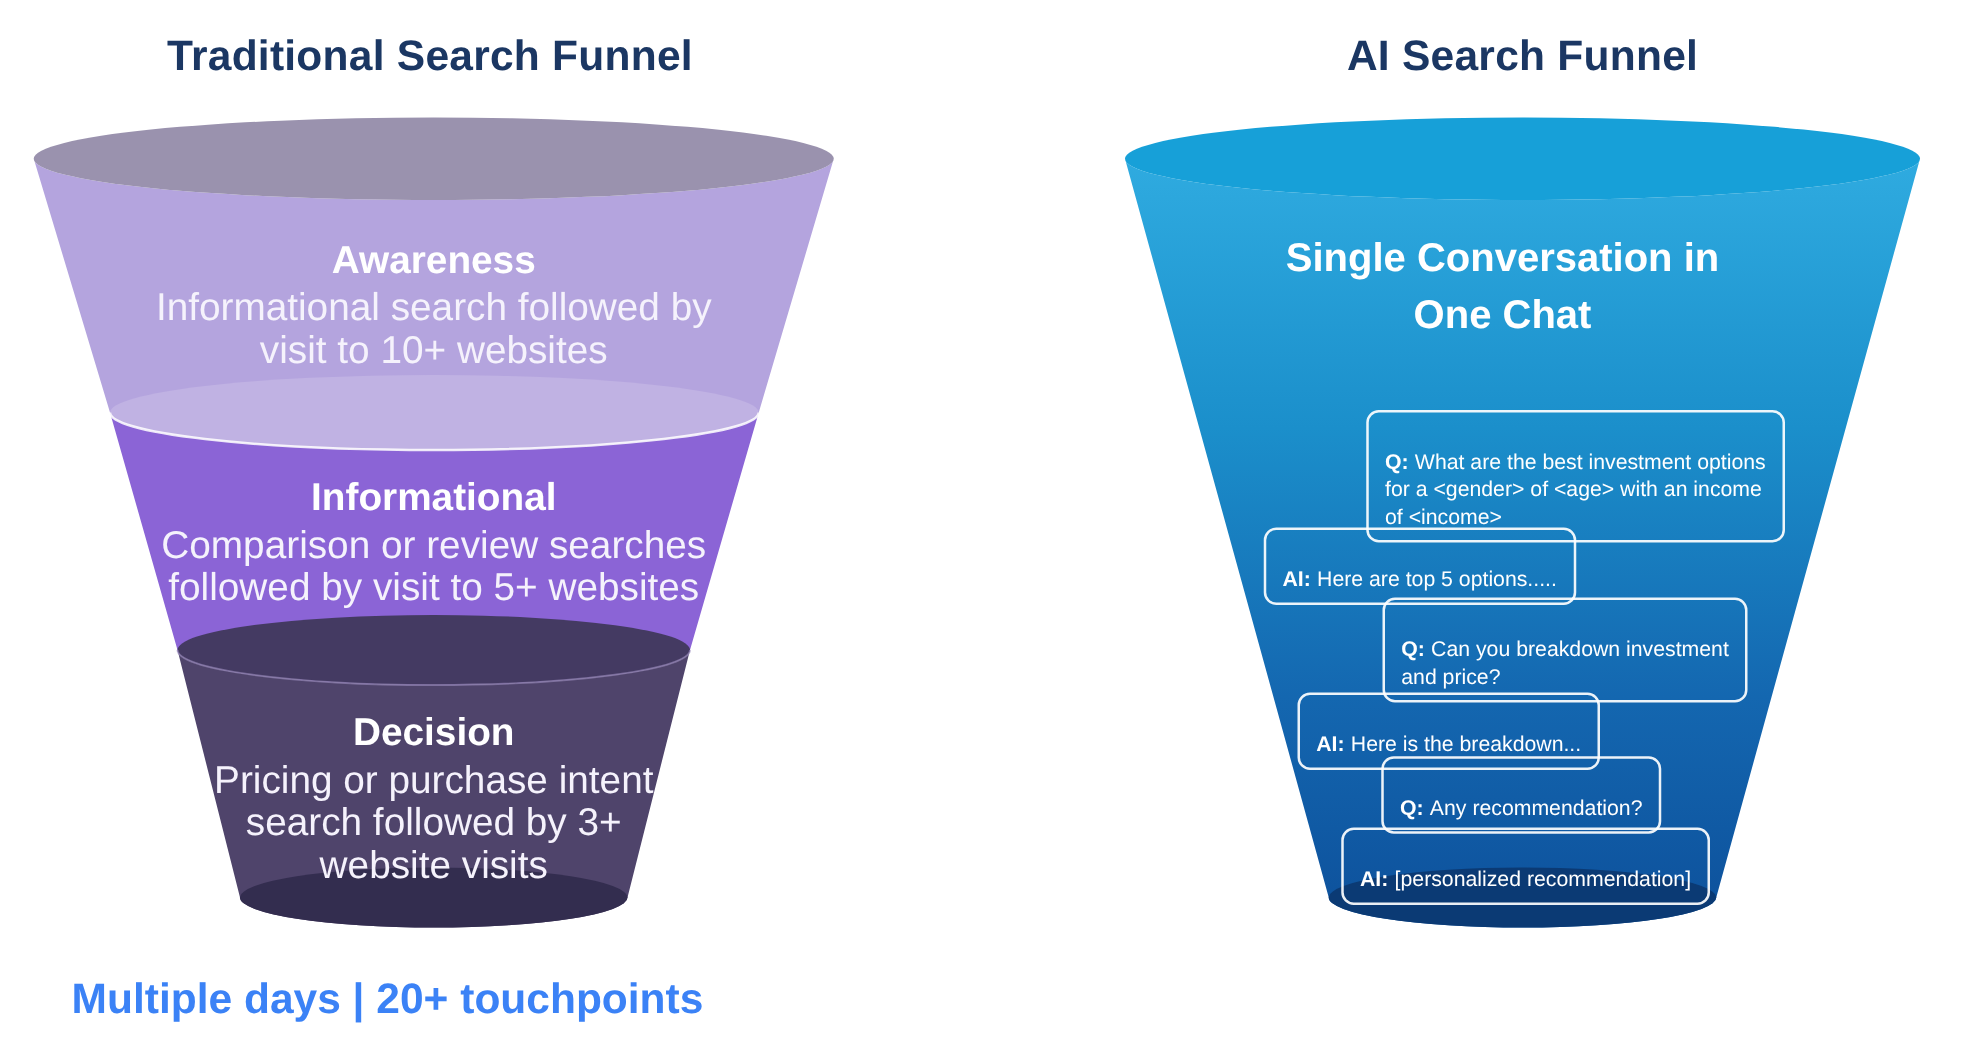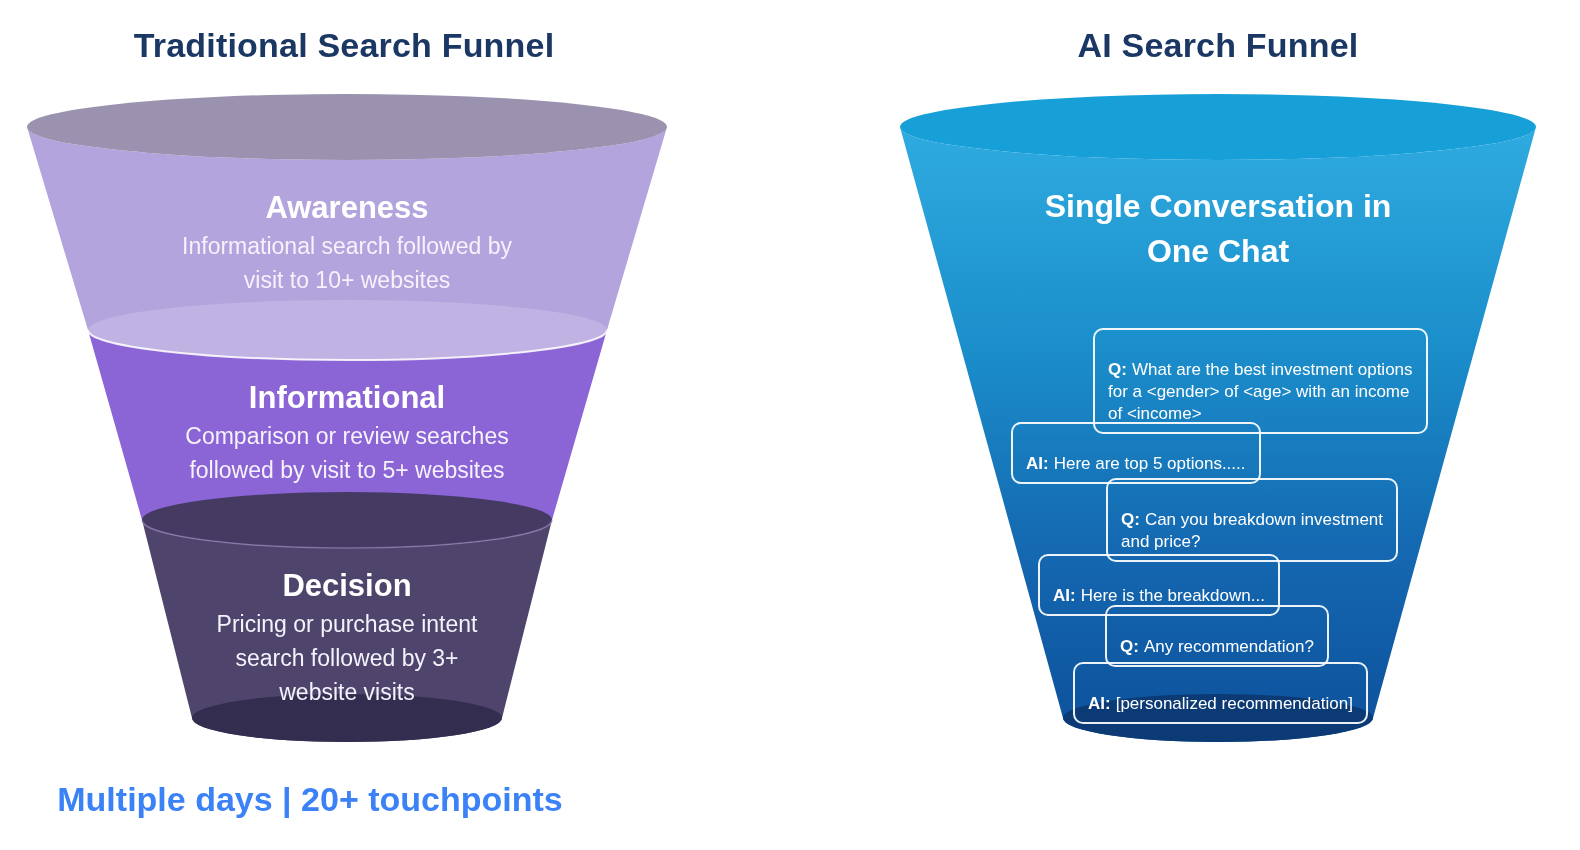--- a/index.html
+++ b/index.html
@@ -14,23 +14,23 @@
                color:#1b3763;text-align:center;line-height:40px;letter-spacing:.2px;}
   .panel-left .panel-title{left:24px;width:640px;}
   .panel-right .panel-title{left:128px;width:600px;}
   .caption{position:absolute;top:779px;font-size:34px;font-weight:700;
            color:#3b82f6;text-align:center;line-height:40px;}
   .panel-left .caption{left:0;width:620px;}
   .panel-right .caption{left:103px;width:600px;}
   .stage-heading{position:absolute;left:27px;width:640px;text-align:center;
                  color:#ffffff;font-size:31px;font-weight:700;line-height:44px;}
   .stage-desc{position:absolute;left:97px;width:500px;text-align:center;
-              color:#f5f2fc;font-size:23px;font-weight:400;line-height:34px;}
+              color:#f5f2fc;font-size:31px;font-weight:400;line-height:34px;}
   .preline{white-space:pre-line;}
-  .ai-heading{position:absolute;top:184px;left:128px;width:600px;text-align:center;
+  .ai-heading{position:absolute;top:184px;left:112px;width:600px;text-align:center;
               color:#ffffff;font-size:32px;font-weight:700;line-height:45px;}
   .bubble{position:absolute;border:2px solid rgba(255,255,255,.92);border-radius:10px;
           color:#ffffff;font-size:17px;line-height:1.3;padding:7px 13px;text-align:left;margin-top:28px;}
   .pfx{font-weight:700;margin-right:5px;}
 </style>
 </head>
 <body>
 
 <div class="stage">
 

